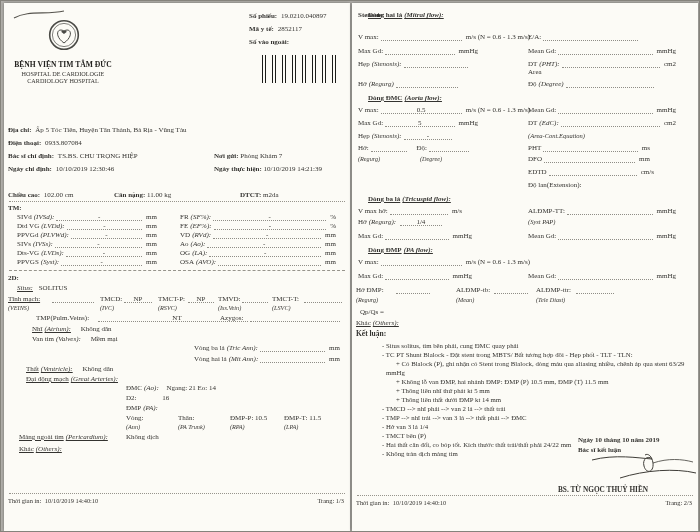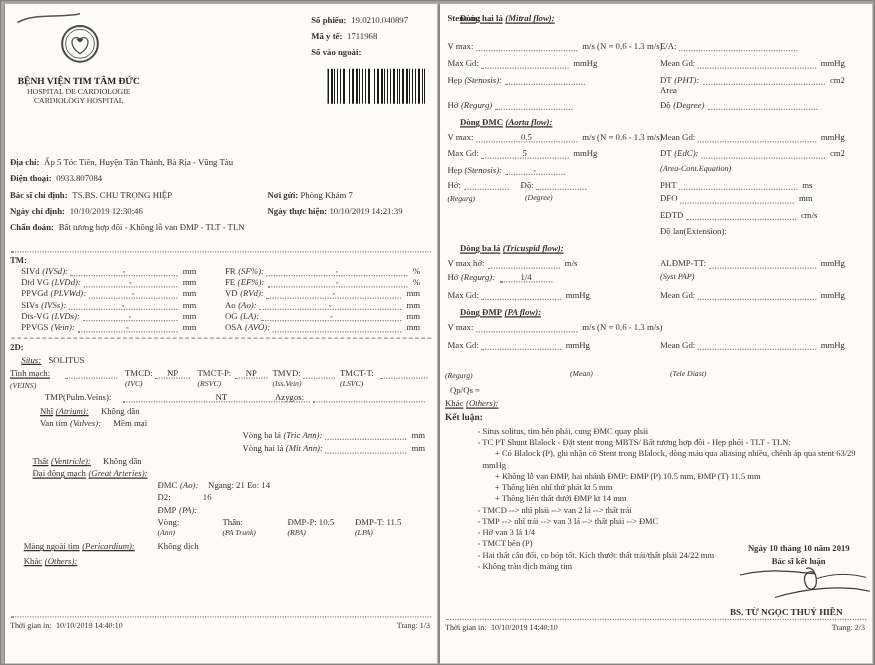--- a/index.html
+++ b/index.html
@@ -25,21 +25,21 @@
   .unit{padding-left:2px}
   .sep{position:absolute;left:5px;right:5px;border-top:1px dotted #97948c}
   .ttl{position:absolute;left:0;right:0;text-align:center;font-weight:bold;
        font-size:13.5px;letter-spacing:.8px;color:#22211f}
   .hosp{position:absolute;left:2px;width:114px;text-align:center}
   .barcode{position:absolute;background-color:#fcfbf6;background-image:repeating-linear-gradient(90deg,
       #1b1b19 0 1px,transparent 1px 2.6px,#1b1b19 2.6px 4.3px,transparent 4.3px 5.5px,
       #1b1b19 5.5px 6px,transparent 6px 7.6px,#1b1b19 7.6px 8.3px,transparent 8.3px 10px)}
   .citem{position:absolute;font-size:6.8px;line-height:9px;white-space:nowrap}
   .cwrap{white-space:normal;text-indent:10px;width:302px}
-  .sig{text-align:center;font-weight:bold}
+  .sig{text-align:left;font-weight:bold}
 </style>
 </head>
 <body>
 
 <div class="scan">
 
   <div class="page" id="pg1">
 
     <svg class="abs" style="left:8px;top:4px" width="54" height="14">
       <path d="M2 11 C16 3 34 8 52 4" stroke="#56544e" stroke-width="1.2" fill="none"></path>
@@ -55,21 +55,21 @@
     <div class="ln hosp b" style="top:58px;font-size:7.6px;color:#23221f">BỆNH VIỆN TIM TÂM ĐỨC</div>
     <div class="ln hosp" style="top:67px;font-size:6.2px">HOSPITAL DE CARDIOLOGIE</div>
     <div class="ln hosp" style="top:74px;font-size:6.2px">CARDIOLOGY HOSPITAL</div>
 
     <div class="ln" style="left:245px;top:9px">
       <span class="b">Số phiếu:</span>
       <span class="ml2">19.0210.040897</span>
     </div>
     <div class="ln" style="left:245px;top:22px">
       <span class="b">Mã y tế:</span>
-      <span class="ml2">1711968</span>
+      <span class="ml2">2852117</span>
     </div>
     <div class="ln" style="left:245px;top:35px">
       <span class="b">Số vào ngoài:</span>
     </div>
     <div class="barcode" style="left:258px;top:52px;width:78px;height:28px"></div>
 
 
     <div class="ln" style="left:4px;top:123px">
       <span class="b">Địa chỉ:</span>
       <span class="ml2">Ấp 5 Tóc Tiên, Huyện Tân Thành, Bà Rịa - Vũng Tàu</span>
@@ -81,23 +81,25 @@
     <div class="ln" style="left:4px;right:4px;top:149px">
       <span class="b">Bác sĩ chỉ định:</span>
       <span class="ml2">TS.BS. CHU TRỌNG HIỆP</span>
       <span class="abs" style="left:206px"><span class="b">Nơi gửi:</span> <span>Phòng Khám 7</span></span>
     </div>
     <div class="ln" style="left:4px;right:4px;top:162px">
       <span class="b">Ngày chỉ định:</span>
       <span class="ml2">10/10/2019 12:30:46</span>
       <span class="abs" style="left:206px"><span class="b">Ngày thực hiện:</span> <span>10/10/2019 14:21:39</span></span>
     </div>
-    <div class="ln" style="left:4px;top:175px">
-      <span class="b">Chẩn đoán:</span>
-      <span class="ml2">Bất tương hợp đôi - Không lỗ van ĐMP - TLT - TLN</span>
+    <div class="ln" style="left:4px;right:4px;top:188px">
+      <span class="b">Chiều cao:</span>
+      <span class="ml2">102.00 cm</span>
+      <span class="abs" style="left:106px"><span class="b">Cân nặng:</span> <span>11.00 kg</span></span>
+      <span class="abs" style="left:232px"><span class="b">DTCT:</span> <span>m2da</span></span>
     </div>
 
     <div class="sep" style="top:198px"></div>
 
     <div class="ln b" style="left:4px;top:201px">TM:</div>
 
     <div class="mrow" style="left:13px;top:210px;width:140px">
         <span>SIVd</span>
         <span class="i ml2">(IVSd):</span>
         <span class="ld">-</span>
@@ -157,21 +159,21 @@
       </div>
     <div class="mrow" style="left:176px;top:246px;width:156px">
         <span>OG</span>
         <span class="i ml2">(LA):</span>
         <span class="ld">-</span>
         <span class="unit">mm</span>
       </div>
 
     <div class="mrow" style="left:13px;top:255px;width:140px">
         <span>PPVGS</span>
-        <span class="i ml2">(Vein):</span>
+        <span class="i ml2">(Syst):</span>
         <span class="ld">-</span>
         <span class="unit">mm</span>
       </div>
     <div class="mrow" style="left:176px;top:255px;width:156px">
         <span>OSA</span>
         <span class="i ml2">(AVO):</span>
         <span class="ld"></span>
         <span class="unit">mm</span>
       </div>
 
@@ -424,20 +426,28 @@
     </div>
     <div class="mrow" style="left:6px;top:269px;width:114px">
       <span>Max Gd:</span>
         <span class="ld"></span>
         <span class="unit">mmHg</span>
     </div>
     <div class="mrow" style="left:176px;top:269px;width:148px">
       <span>Mean Gd:</span>
         <span class="ld"></span>
         <span class="unit">mmHg</span>
+    </div>
+    <div class="ln" style="left:4px;right:4px;top:283px">
+      <span>Hở ĐMP:</span>
+      <span class="ld abs" style="left:40px;width:34px"></span>
+      <span class="abs" style="left:100px">ALĐMP-tb:</span>
+      <span class="ld abs" style="left:138px;width:34px"></span>
+      <span class="abs" style="left:180px">ALĐMP-ttr:</span>
+      <span class="ld abs" style="left:220px;width:38px"></span>
     </div>
     <div class="ln" style="left:4px;right:4px;top:293px">
       <span class="s">(Regurg)</span>
       <span class="s abs" style="left:100px">(Mean)</span>
       <span class="s abs" style="left:180px">(Tele Diast)</span>
     </div>
     <div class="ln" style="left:8px;top:305px">Qp/Qs =</div>
 
     <div class="ln" style="left:4px;top:316px">
       <span class="u">Khác</span><span class="u i ml2">(Others):</span>

